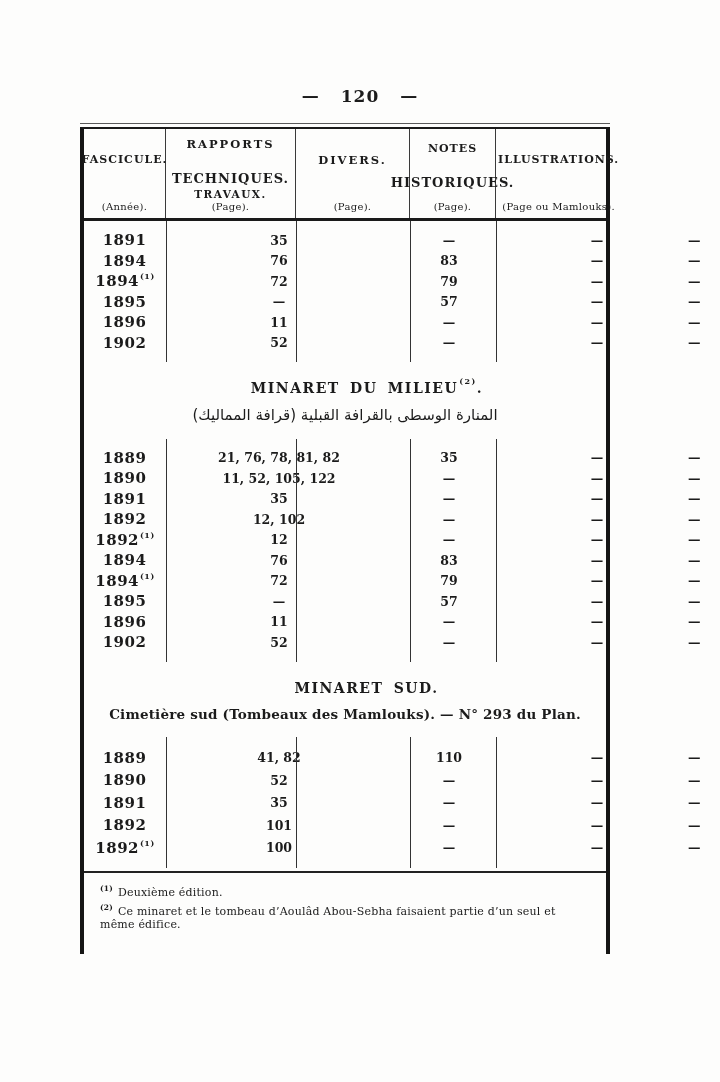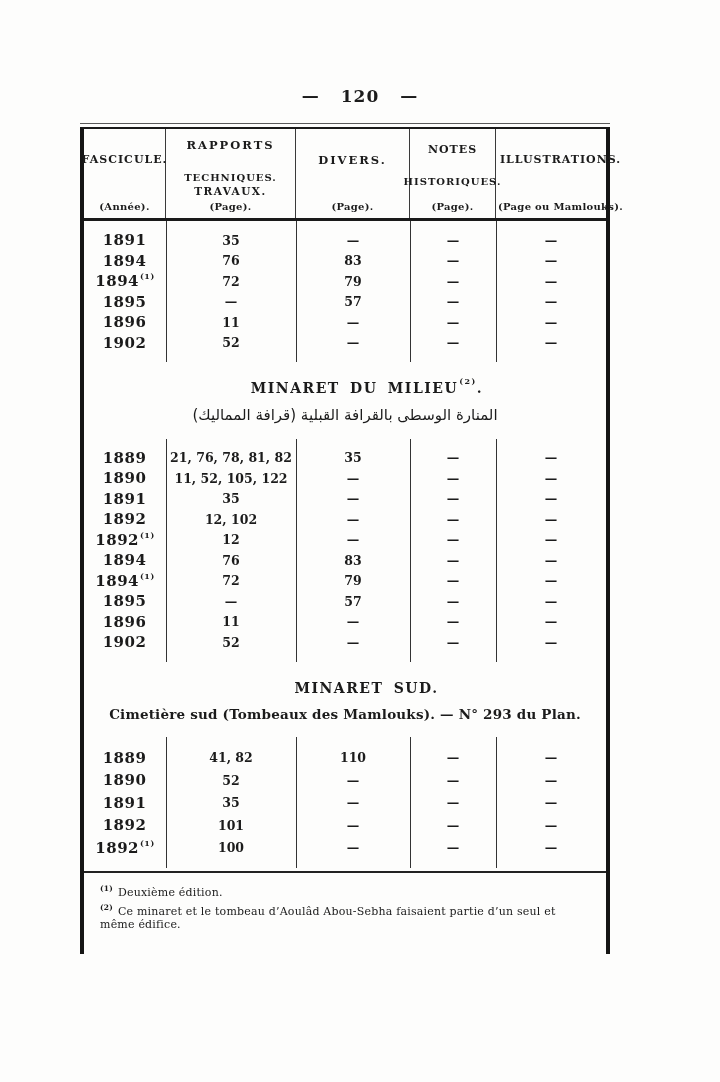--- a/index.html
+++ b/index.html
@@ -40,32 +40,32 @@
   .hcell {
     border-right:1px solid #3a3a3a;
     display:flex; flex-direction:column; align-items:center;
     text-align:center; padding:7px 2px 6px; box-sizing:border-box;
     font-weight:bold;
   }
   .hcell:last-child { border-right:none; }
   .hmain { margin:auto 0; }
   .hl-a { font-size:11px; letter-spacing:1px; }
   .hl-b { font-size:11.5px; letter-spacing:2px; }
-  .hl-sm { font-size:10px; letter-spacing:1px; margin-top:20px; }
+  .hl-sm { font-size:13px; letter-spacing:1px; margin-top:20px; }
   .hl-md { font-size:10.5px; letter-spacing:1.5px; margin-top:2px; }
-  .hsub { margin-top:auto; font-size:10px; font-weight:bold; letter-spacing:0.3px; white-space:nowrap; }
+  .hsub { margin-top:auto; font-size:10px; font-weight:normal; letter-spacing:0.3px; white-space:nowrap; }
   
   .rows-block { position:relative; }
   .rows-block .vline {
     position:absolute; top:0; bottom:0; width:1px; background:#333;
   }
   .vl1 { left:82px; } .vl2 { left:212px; } .vl3 { left:326px; } .vl4 { left:412px; }
   .row {
     display:grid; grid-template-columns:82px 130px 114px 86px 1fr;
-    align-items:center; height:20.5px;
+    align-items:center; height:20.5px;gap:48px;
   }
   .block-3 .row { height:22.5px; }
   .pad-top { padding-top:9px; } .pad-bot { padding-bottom:9px; }
   .cell {
     text-align:center; font-weight:bold; font-size:12.5px;
     white-space:nowrap; overflow:visible;
   }
   .year-cell { font-size:15px; letter-spacing:0.5px; }
   sup.mark { font-size:8px; font-weight:bold; position:relative; top:-1px; margin-left:1px; }
   

